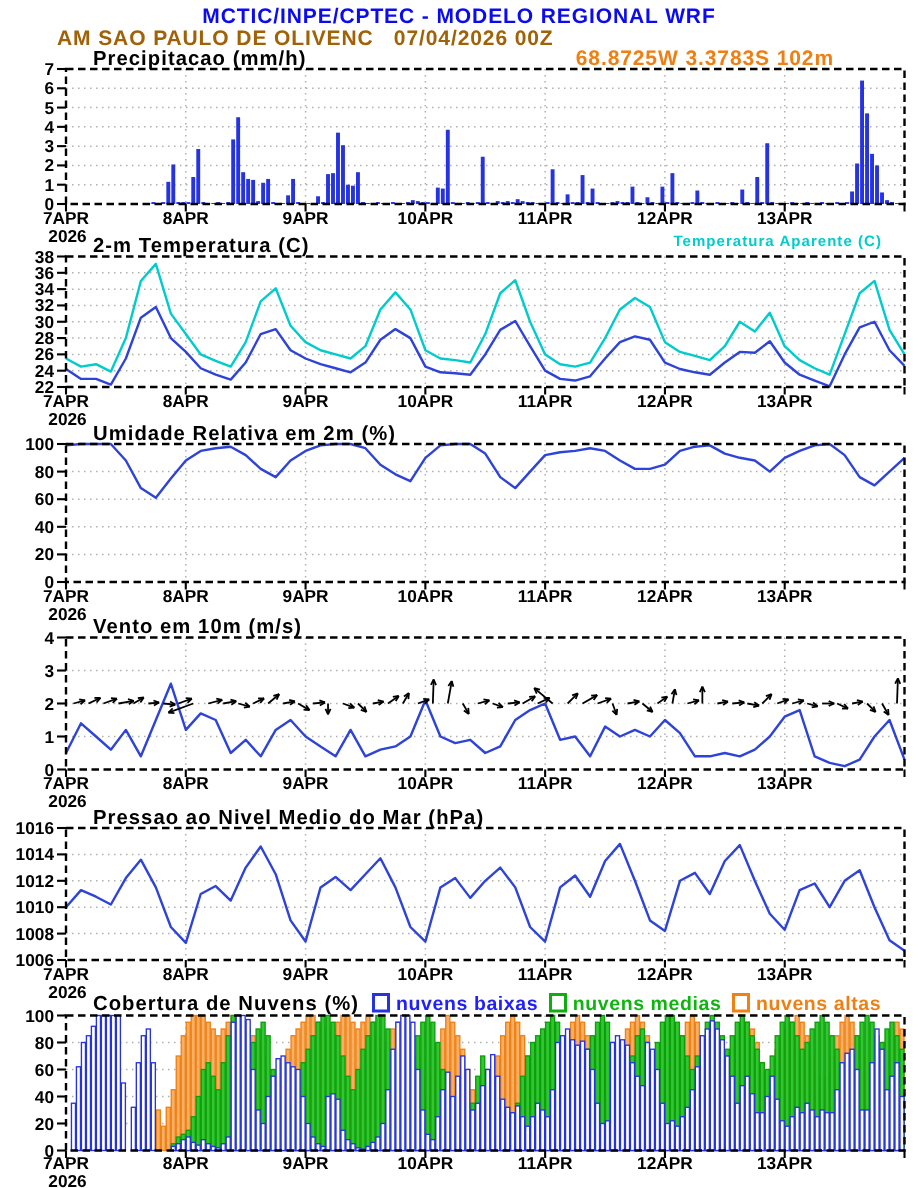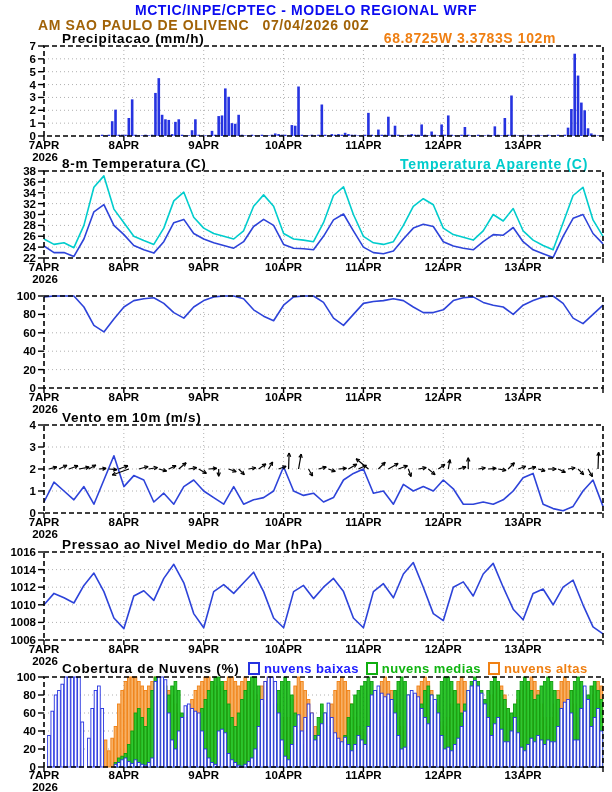--- a/index.html
+++ b/index.html
@@ -5,40 +5,41 @@
   html,body{margin:0;padding:0;background:#fff;}
   #page{position:relative;width:612px;height:792px;background:#fff;overflow:hidden;
         font-family:"Liberation Sans",sans-serif;font-weight:bold;}
   .hdr1{position:absolute;top:2px;left:0;width:612px;text-align:center;
         color:#0b0bf0;font-size:14px;letter-spacing:0.6px;white-space:pre;}
   .hdr2{position:absolute;top:17px;left:38px;color:#a16207;font-size:14px;
         letter-spacing:0.6px;white-space:pre;}
   .coords{position:absolute;top:30px;right:56px;color:#ef7f12;font-size:14px;
         letter-spacing:0.6px;white-space:pre;text-align:right;}
   .ptitle{position:absolute;color:#000;font-size:13.5px;letter-spacing:0.7px;white-space:pre;}
-  .ptitle2{position:absolute;color:#00cccc;font-size:14px;letter-spacing:0.7px;white-space:pre;}
+  .ptitle2{position:absolute;color:#00cccc;font-size:10px;letter-spacing:0.7px;white-space:pre;}
   .legend{position:absolute;left:248px;top:661px;display:flex;align-items:center;gap:7px;}
   .litem{display:flex;align-items:center;gap:4px;font-size:13px;letter-spacing:0.4px;}
   .lsq{display:inline-block;width:8px;height:9px;background:#fff;border:2px solid;}
   svg text{font-family:"Liberation Sans",sans-serif;font-weight:bold;font-size:11.5px;fill:#000;}
   .grid{stroke:#b0b0b0;stroke-width:1;stroke-dasharray:1 3;}
   .frame{fill:none;stroke:#000;stroke-width:1.6;stroke-dasharray:5 3;}
   .tick{stroke:#000;stroke-width:1.4;}
 </style>
 </head>
 <body>
 
 <div id="page">
   <div class="hdr1">MCTIC/INPE/CPTEC - MODELO REGIONAL WRF</div>
   <div class="hdr2">AM SAO PAULO DE OLIVENC   07/04/2026 00Z</div>
   <div class="coords">68.8725W 3.3783S 102m</div>
 
   <div class="ptitle" style="left:62px;top:31px">Precipitacao (mm/h)</div>
-  <div class="ptitle" style="left:62px;top:156px">8-m Temperatura (C)</div>
+  <div class="ptitle" style="left:62px;top:156px">2-m Temperatura (C)</div>
   <div class="ptitle2" style="right:24px;top:156px">Temperatura Aparente (C)</div>
+  <div class="ptitle" style="left:62px;top:281px">Umidade Relativa em 2m (%)</div>
   <div class="ptitle" style="left:62px;top:410px">Vento em 10m (m/s)</div>
   <div class="ptitle" style="left:62px;top:537px">Pressao ao Nivel Medio do Mar (hPa)</div>
   <div class="ptitle" style="left:62px;top:661px">Cobertura de Nuvens (%)</div>
 
   <div class="legend">
     <span class="litem">
       <span class="lsq" style="border-color:#2633e0"></span>
       <span style="color:#2020ff">nuvens baixas</span>
     </span>
     <span class="litem">

